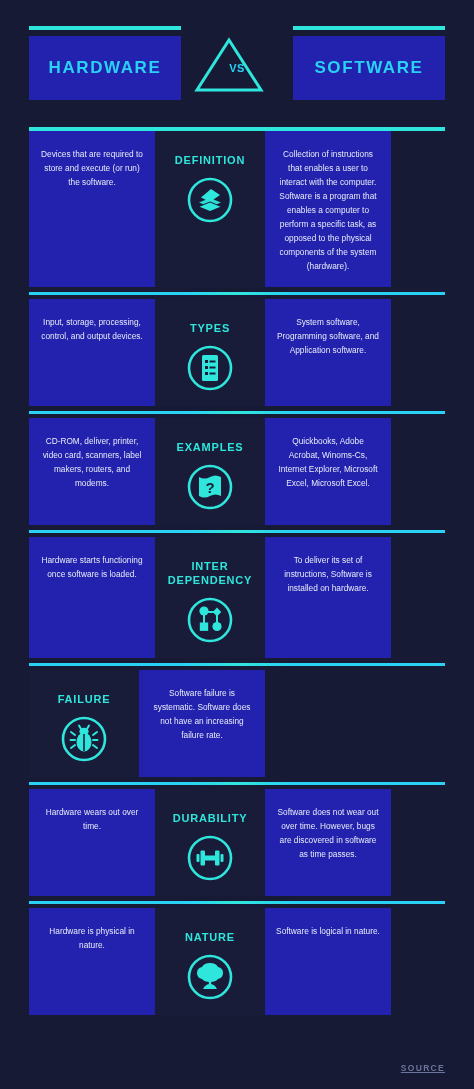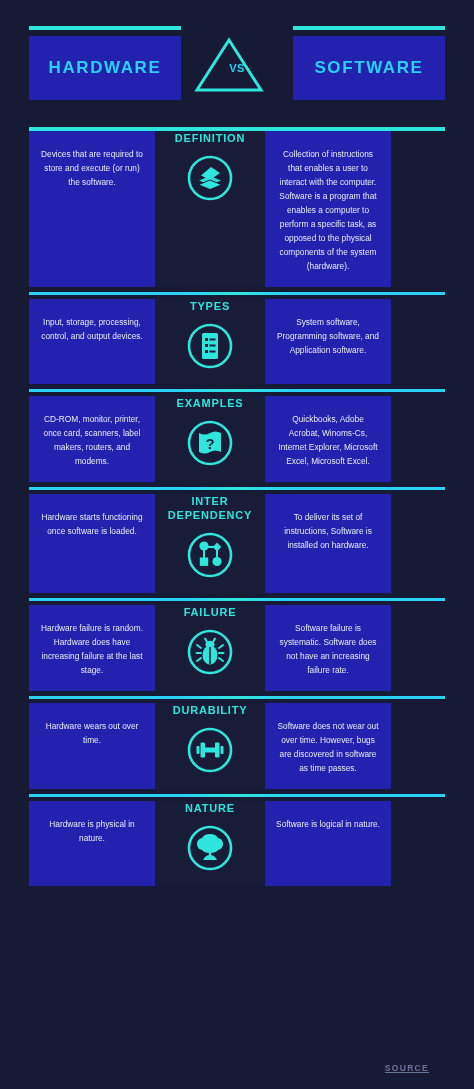--- a/index.html
+++ b/index.html
@@ -89,21 +89,21 @@
     flex-direction: column;
     align-items: center;
   }
   .cell-side {
     width: 126px;
     background: #2222ae;
   }
   .cell-mid {
     width: 110px;
     background: #181c38;
-    padding-top: 0;
+    padding-top: 22px;
   }
   .side-text {
     color: #e7ebf7;
     font-size: 8.3px;
     line-height: 14px;
     text-align: center;
   }
   .mid-label {
     color: #2fe6dc;
     font-size: 11px;
@@ -126,21 +126,21 @@
     background: #2fe6dc;
     margin: 5px 0 4px 0;
   }
   .row-rule.gradient {
     background: linear-gradient(90deg,#29d2f5 0%,#29d2f5 37%,#2fe6dc 50%,#29d2f5 63%,#29d2f5 100%);
   }
 
   
   .footer {
     position: absolute;
-    right: 45px;
+    right: 29px;
     bottom: 14px;
     text-align: left;
   }
   .source-link {
     color: #6b7499;
     font-size: 8.5px;
     letter-spacing: 1.3px;
     text-decoration: underline;
     font-weight: bold;
   }
@@ -220,21 +220,21 @@
     </svg>
           </div>
         </div>
         <div class="cell cell-side">
           <div class="side-text">System software, Programming software, and Application software.</div>
         </div>
       </div>
       <div class="row-rule gradient"></div>
       <div class="row">
         <div class="cell cell-side">
-          <div class="side-text">CD-ROM, monitor, printer, once card, scanners, label makers, routers, and modems.</div>
+          <div class="side-text">CD-ROM, deliver, printer, video card, scanners, label makers, routers, and modems.</div>
         </div>
         <div class="cell cell-mid">
           <div class="mid-label">EXAMPLES</div>
           <div class="icon-wrap">
             <svg width="48" height="48" viewBox="0 0 48 48">
       <circle cx="24" cy="24" r="21" fill="none" stroke="#2fe6dc" stroke-width="2.6"></circle>
       <path d="M13 14 q5.5 3 11 0 q5.5 -3 11 0 v19 q-5.5 -3 -11 0 q-5.5 3 -11 0 Z" fill="#2fe6dc"></path>
       <text x="24" y="30" text-anchor="middle" font-family="Liberation Sans, sans-serif" font-size="15" font-weight="bold" fill="#181c38">?</text>
     </svg>
           </div>
@@ -266,23 +266,20 @@
       </g>
     </svg>
           </div>
         </div>
         <div class="cell cell-side">
           <div class="side-text">To deliver its set of instructions, Software is installed on hardware.</div>
         </div>
       </div>
       <div class="row-rule gradient"></div>
       <div class="row">
-        <div class="cell cell-side">
-          <div class="side-text">Hardware failure is random. Hardware does have increasing failure at the last stage.</div>
-        </div>
         <div class="cell cell-mid">
           <div class="mid-label">FAILURE</div>
           <div class="icon-wrap">
             <svg width="48" height="48" viewBox="0 0 48 48">
       <circle cx="24" cy="24" r="21" fill="none" stroke="#2fe6dc" stroke-width="2.6"></circle>
       <g stroke="#2fe6dc" stroke-width="2" stroke-linecap="round" fill="none">
         <line x1="15" y1="20" x2="11" y2="17"></line>
         <line x1="15" y1="25" x2="10.5" y2="25"></line>
         <line x1="15" y1="30" x2="11" y2="33"></line>
         <line x1="33" y1="20" x2="37" y2="17"></line>

